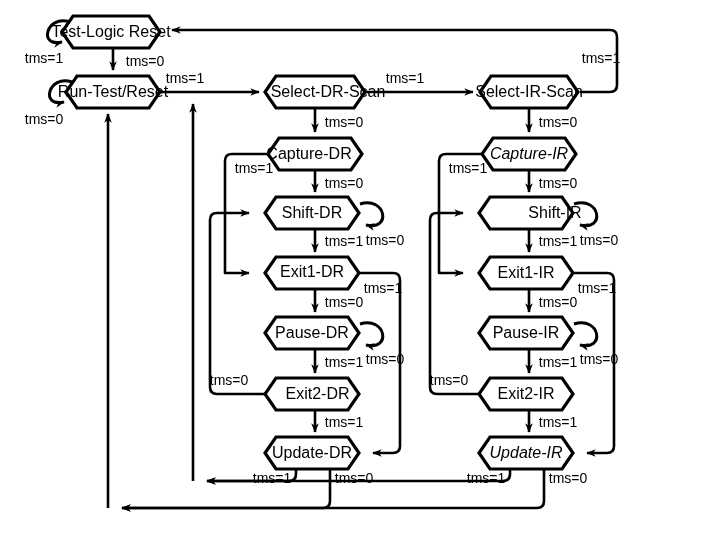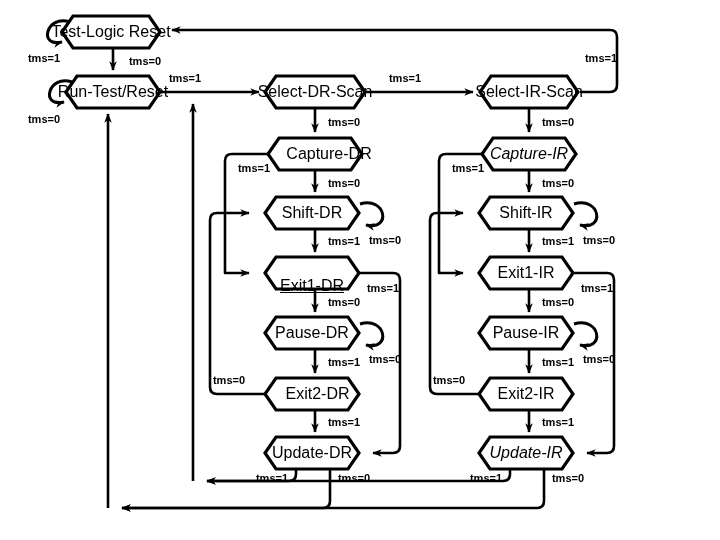--- a/index.html
+++ b/index.html
@@ -12,26 +12,25 @@
     font-family:"Liberation Sans",sans-serif;
     font-size:16px;
     color:#000;
     white-space:nowrap;
     transform:translate(-50%,-50%);
     pointer-events:none;
   }
   .edge-label{
     position:absolute;
     font-family:"Liberation Sans",sans-serif;
-    font-size:11px;
+    font-size:14px;
     color:#000;
     white-space:nowrap;
     transform:translate(-50%,-50%);
     pointer-events:none;
-    font-weight:bold;
   }
 </style>
 </head>
 <body>
 
 <div id="stage">
 
   <svg id="svg" viewBox="0 0 720 540">
     <defs>
       <marker id="ah" markerWidth="11" markerHeight="11" refX="9.2" refY="4.2" orient="auto" markerUnits="userSpaceOnUse">
@@ -127,27 +126,27 @@
         <polygon points="276,378 348,378 359,394 348,410 276,410 265,394" fill="#ffffff" stroke="#000000" stroke-width="3.2" stroke-linejoin="miter"></polygon>
         <polygon points="490,378 562,378 573,394 562,410 490,410 479,394" fill="#ffffff" stroke="#000000" stroke-width="3.2" stroke-linejoin="miter"></polygon>
         <polygon points="276,437 348,437 359,453 348,469 276,469 265,453" fill="#ffffff" stroke="#000000" stroke-width="3.2" stroke-linejoin="miter"></polygon>
         <polygon points="490,437 562,437 573,453 562,469 490,469 479,453" fill="#ffffff" stroke="#000000" stroke-width="3.2" stroke-linejoin="miter"></polygon>
       </g>
   </svg>
 
   <div id="state-labels">
       <div class="state-label" style="left: 111px; top: 32px;">Test-Logic Reset</div>
       <div class="state-label" style="left: 113px; top: 92px;">Run-Test/Reset</div>
-      <div class="state-label" style="left: 315px; top: 92px;">Select-DR-Scan</div>
+      <div class="state-label" style="left: 328px; top: 92px;">Select-DR-Scan</div>
       <div class="state-label" style="left: 529px; top: 92px;">Select-IR-Scan</div>
-      <div class="state-label" style="left: 329px; top: 154px;">Capture-DR</div>
+      <div class="state-label" style="left: 309px; top: 154px;">Capture-DR</div>
       <div class="state-label" style="left: 529px; top: 154px; font-style: italic;">Capture-IR</div>
       <div class="state-label" style="left: 312px; top: 213px;">Shift-DR</div>
-      <div class="state-label" style="left: 526px; top: 213px;">Shift-IR</div>
-      <div class="state-label" style="left: 312px; top: 286px; text-decoration: underline;">Exit1-DR</div>
+      <div class="state-label" style="left: 555px; top: 213px;">Shift-IR</div>
+      <div class="state-label" style="left: 312px; top: 272px;">Exit1-DR</div>
       <div class="state-label" style="left: 526px; top: 273px;">Exit1-IR</div>
       <div class="state-label" style="left: 312px; top: 333px;">Pause-DR</div>
       <div class="state-label" style="left: 526px; top: 333px;">Pause-IR</div>
       <div class="state-label" style="left: 312px; top: 394px; padding-left: 11px;">Exit2-DR</div>
       <div class="state-label" style="left: 526px; top: 394px;">Exit2-IR</div>
       <div class="state-label" style="left: 312px; top: 453px;">Update-DR</div>
       <div class="state-label" style="left: 526px; top: 453px; font-style: italic;">Update-IR</div>
     </div>
 
   <div id="edge-labels">

